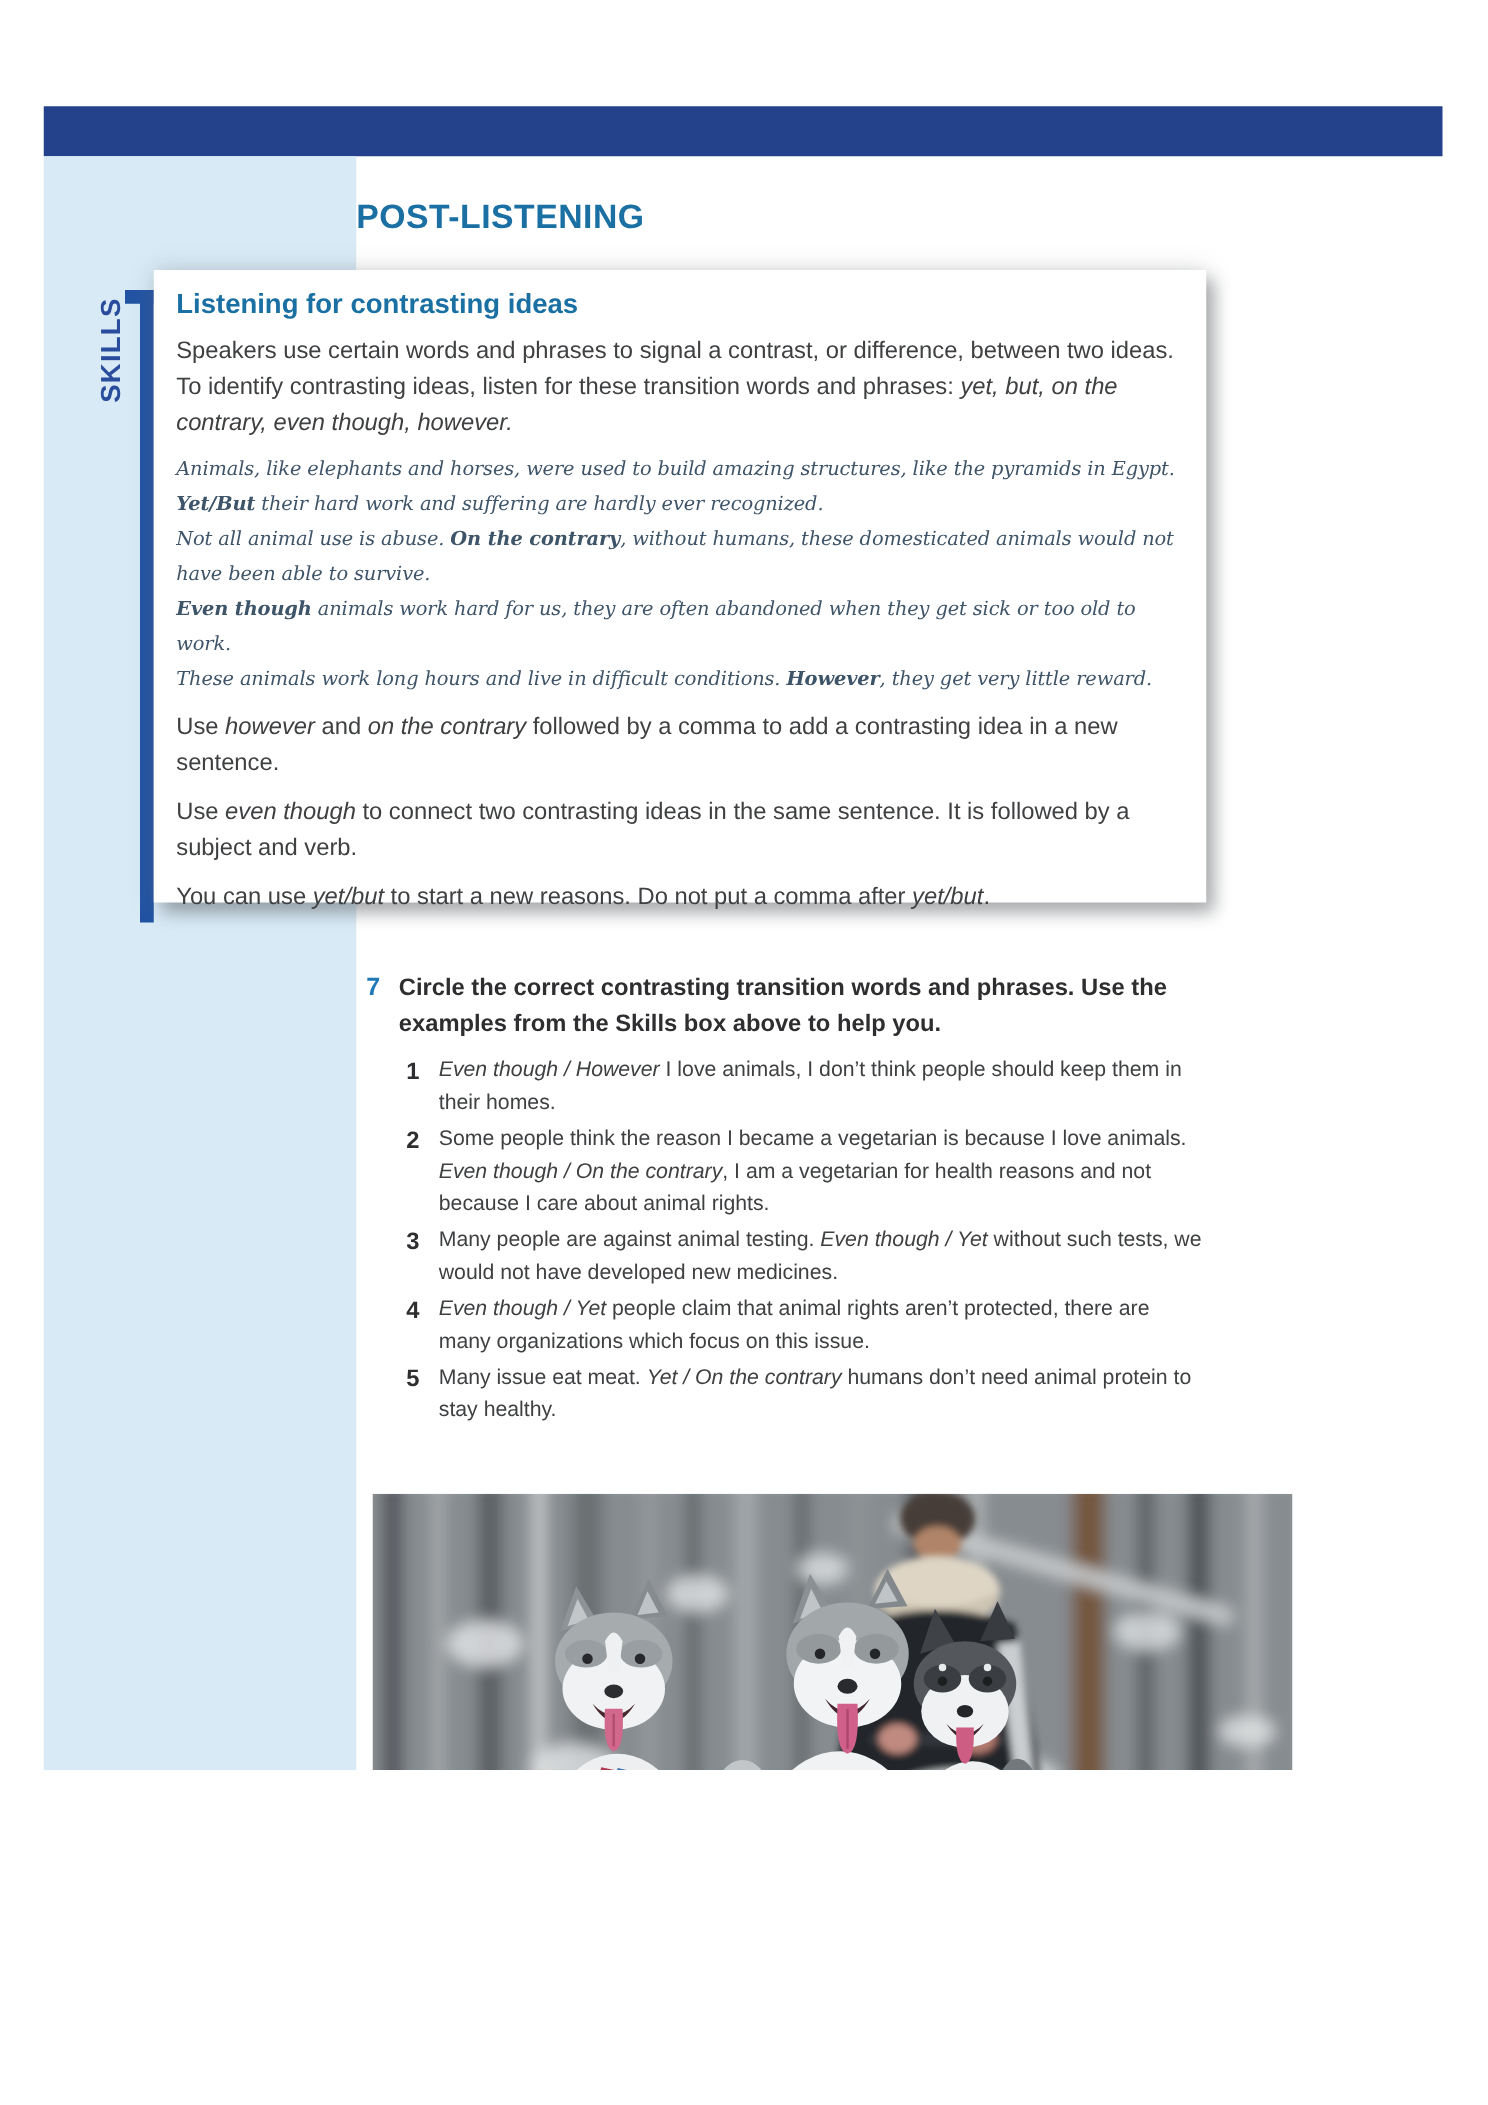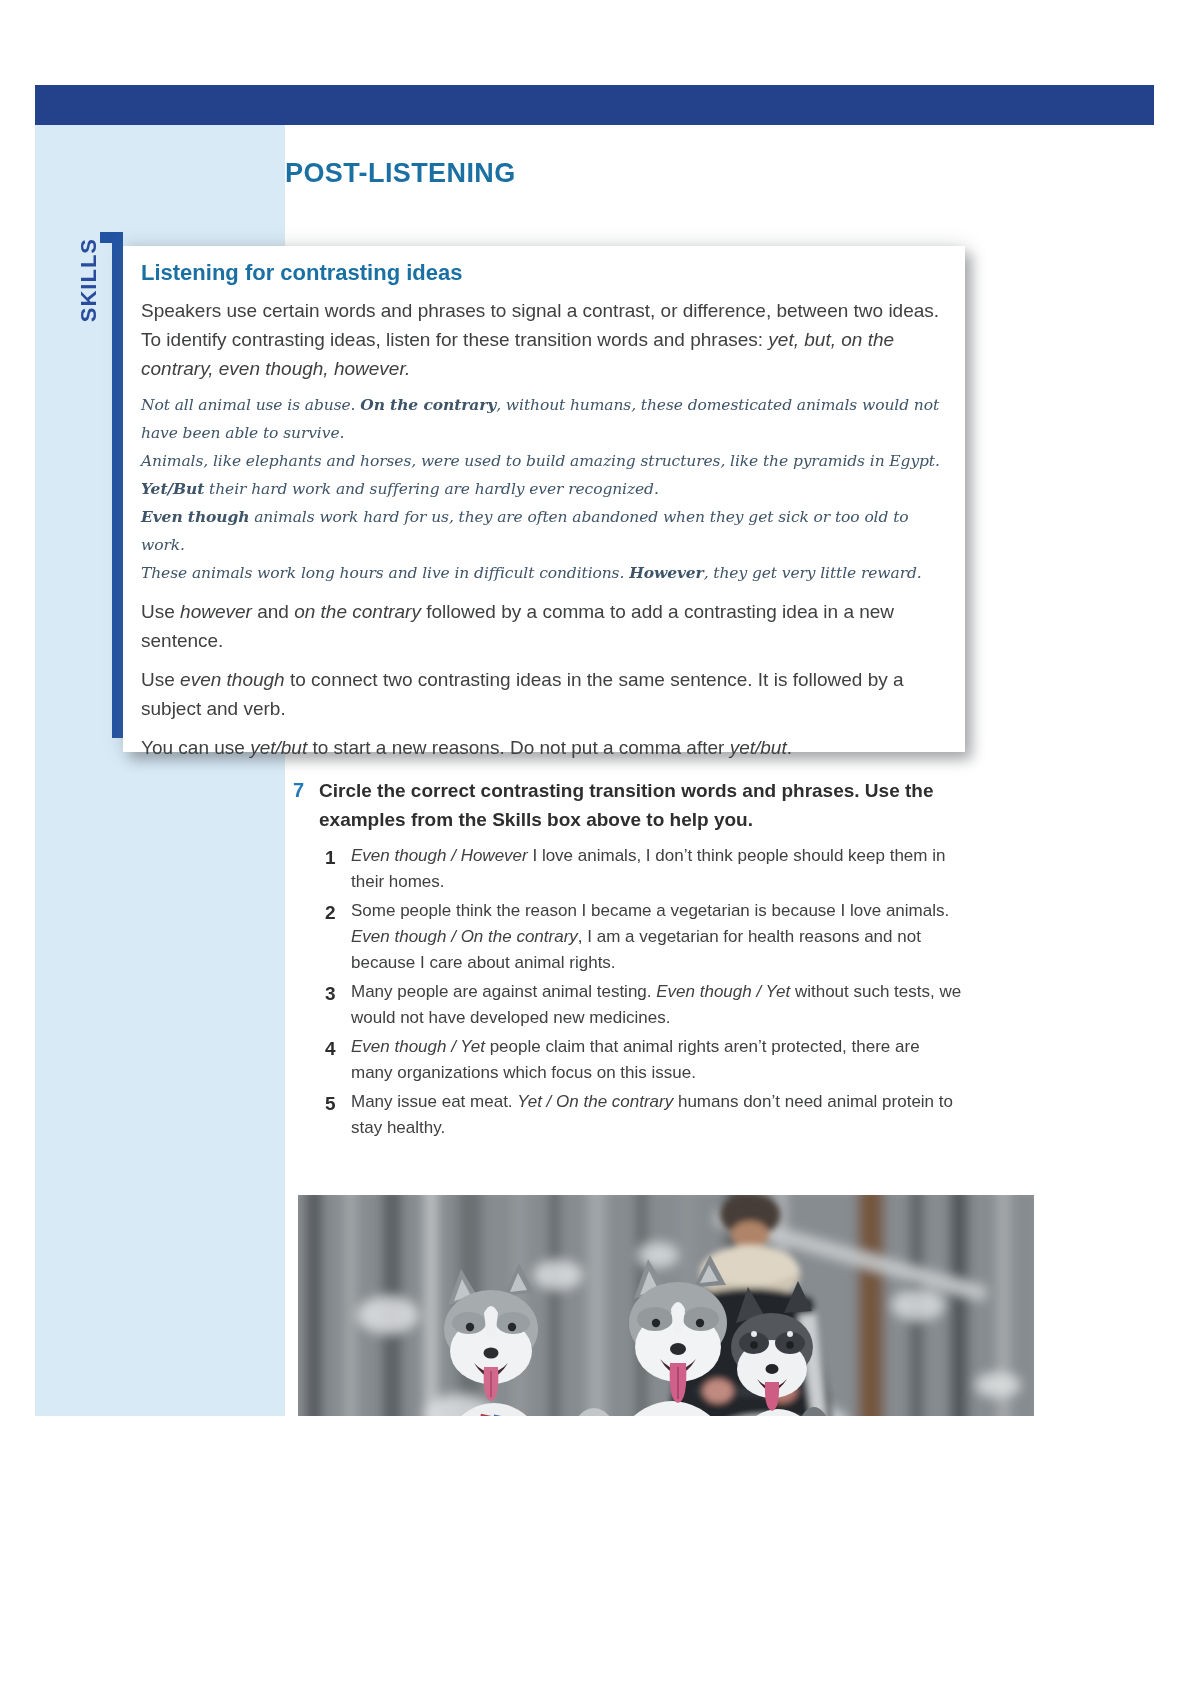--- a/index.html
+++ b/index.html
@@ -10,21 +10,21 @@
   .sidebar{position:absolute;left:35px;top:125px;width:250px;height:1467px;background:var(--sidebar-bg,#d8eaf6);}
 
   .post-heading{position:absolute;left:285px;top:158px;font-size:27px;font-weight:700;
                 color:var(--heading-blue,#1a6fa3);letter-spacing:0.4px;}
 
   .skills-tab-label{position:absolute;left:78px;top:238px;writing-mode:vertical-rl;transform:rotate(180deg);
                     font-size:22px;font-weight:700;color:var(--skills-tab-blue,#2a4c9c);letter-spacing:1px;line-height:1;}
   .skills-tab-notch{position:absolute;left:100px;top:232px;width:23px;height:11px;background:var(--bracket-blue,#2253a3);}
   .skills-bar{position:absolute;left:112px;top:232px;width:11px;height:506px;background:var(--bracket-blue,#2253a3);}
 
-  .skills-box{position:absolute;left:123px;top:246px;width:842px;height:506px;background:#fff;box-sizing:border-box;
+  .skills-box{position:absolute;left:123px;top:216px;width:842px;height:506px;background:#fff;box-sizing:border-box;
               padding:10px 24px 0 18px;
               box-shadow:7px 8px 12px rgba(90,95,100,0.45),0 0 18px rgba(110,115,120,0.28);}
   .skills-title{font-size:22px;font-weight:700;color:var(--heading-blue,#1a6fa3);margin:4px 0 10px;}
   .para{font-size:19px;line-height:29px;color:var(--body-text,#3f4042);margin:0 0 8px;}
   .script-block{margin:2px 0 4px;}
   .script-line{font-family:"DejaVu Serif",serif;font-style:italic;font-size:15.5px;line-height:28px;
                color:var(--script-text,#3e5468);letter-spacing:-0.1px;}
   .script-line .run-b{font-weight:700;}
   .note{margin:10px 0 0;}
   .run-i{font-style:italic;}
@@ -62,22 +62,22 @@
   <div class="post-heading">POST-LISTENING</div>
 
   <div class="skills-tab-label">SKILLS</div>
   <div class="skills-tab-notch"></div>
   <div class="skills-bar"></div>
 
   <div class="skills-box">
     <div class="skills-title">Listening for contrasting ideas</div>
     <p class="para"><span>Speakers use certain words and phrases to signal a contrast, or difference, between two ideas. To identify contrasting ideas, listen for these transition words and phrases: </span><span class="run-i">yet, but, on the contrary, even though, however.</span></p>
     <div class="script-block">
+      <div class="script-line"><span>Animals, like elephants and horses, were used to build amazing structures, like the pyramids in Egypt. </span><span class="run-b">Yet/But</span><span> their hard work and suffering are hardly ever recognized.</span></div>
       <div class="script-line"><span>Not all animal use is abuse. </span><span class="run-b">On the contrary</span><span>, without humans, these domesticated animals would not have been able to survive.</span></div>
-      <div class="script-line"><span>Animals, like elephants and horses, were used to build amazing structures, like the pyramids in Egypt. </span><span class="run-b">Yet/But</span><span> their hard work and suffering are hardly ever recognized.</span></div>
       <div class="script-line"><span class="run-b">Even though</span><span> animals work hard for us, they are often abandoned when they get sick or too old to work.</span></div>
       <div class="script-line"><span>These animals work long hours and live in difficult conditions. </span><span class="run-b">However</span><span>, they get very little reward.</span></div>
     </div>
     <p class="para note"><span>Use </span><span class="run-i">however</span><span> and </span><span class="run-i">on the contrary</span><span> followed by a comma to add a contrasting idea in a new sentence.</span></p>
     <p class="para note"><span>Use </span><span class="run-i">even though</span><span> to connect two contrasting ideas in the same sentence. It is followed by a subject and verb.</span></p>
     <p class="para note"><span>You can use </span><span class="run-i">yet/but</span><span> to start a new reasons. Do not put a comma after </span><span class="run-i">yet/but</span><span>.</span></p>
   </div>
 
 
   <div class="exercise">

